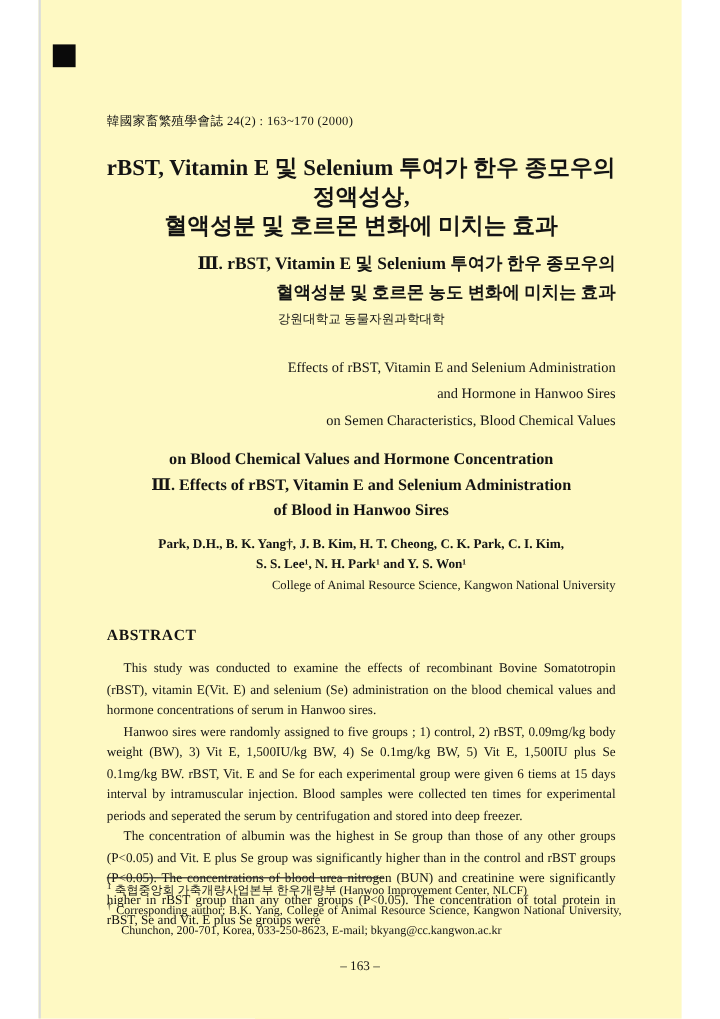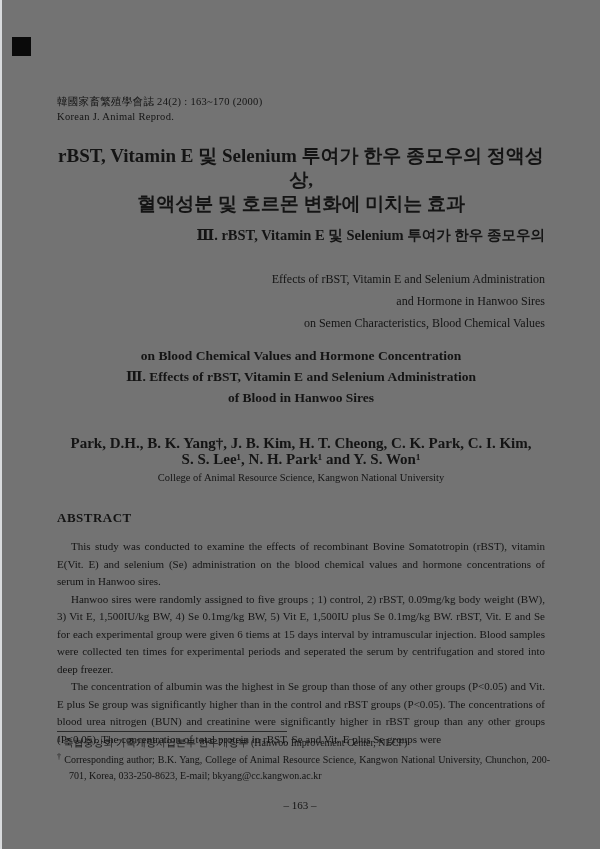--- a/index.html
+++ b/index.html
@@ -1,21 +1,21 @@
 <!DOCTYPE html>
 <html><head>
 <meta charset="utf-8">
 <style>
   html, body { margin: 0; padding: 0; background: #ffffff; }
   .page {
     position: relative;
-    width: 600px;
+    width: 536px;
     height: 849px;
     margin: 0 auto;
-    background: #737373;
+    background: #fef9c3;
     overflow: hidden;
     font-family: "Liberation Serif", "DejaVu Serif", serif;
     color: #141414;
   }
   .scan-edge-left {
     position: absolute;
     left: 0; top: 0;
     width: 2px; height: 100%;
     background: #d9dbdd;
   }
@@ -70,29 +70,29 @@
     line-height: 22px;
   }
   .subtitle-en {
     margin-top: 11px;
     text-align: center;
     font-weight: bold;
     font-size: 13.5px;
     line-height: 21px;
   }
   .authors-en {
-    margin-top: 27px;
+    margin-top: 11px;
     text-align: center;
     font-weight: bold;
-    font-size: 15px;
+    font-size: 11px;
     line-height: 16px;
   }
   .affil-en {
     margin-top: 4px;
-    text-align: center;
+    text-align: right;
     font-size: 10.5px;
     line-height: 14px;
   }
   .abstract-heading {
     margin-top: 25px;
     font-weight: bold;
     font-size: 13px;
     letter-spacing: 0.5px;
   }
   .abstract-body {
@@ -133,33 +133,34 @@
 <body>
 
 <div class="page">
   <div class="scan-edge-left"></div>
   <div class="scan-mark"></div>
 
   <div class="content">
 
     <div class="journal-head">
       <div>韓國家畜繁殖學會誌  24(2) : 163~170  (2000)</div>
-      <div>Korean J. Animal Reprod.</div>
     </div>
 
     <div class="title-kr">
       <div>rBST, Vitamin E 및 Selenium 투여가 한우 종모우의 정액성상,</div>
       <div>혈액성분 및 호르몬 변화에 미치는 효과</div>
     </div>
 
     <div class="subtitle-kr">
       <div>Ⅲ. rBST, Vitamin E 및 Selenium 투여가 한우 종모우의</div>
+      <div>혈액성분 및 호르몬 농도 변화에 미치는 효과</div>
     </div>
 
 
+    <div class="affil-kr">강원대학교 동물자원과학대학</div>
 
     <div class="title-en">
       <div>Effects of rBST, Vitamin E and Selenium Administration</div>
       <div>and Hormone in Hanwoo Sires</div>
       <div>on Semen Characteristics, Blood Chemical Values</div>
     </div>
 
     <div class="subtitle-en">
       <div>on Blood Chemical Values and Hormone Concentration</div>
       <div>Ⅲ. Effects of rBST, Vitamin E and Selenium Administration</div>

